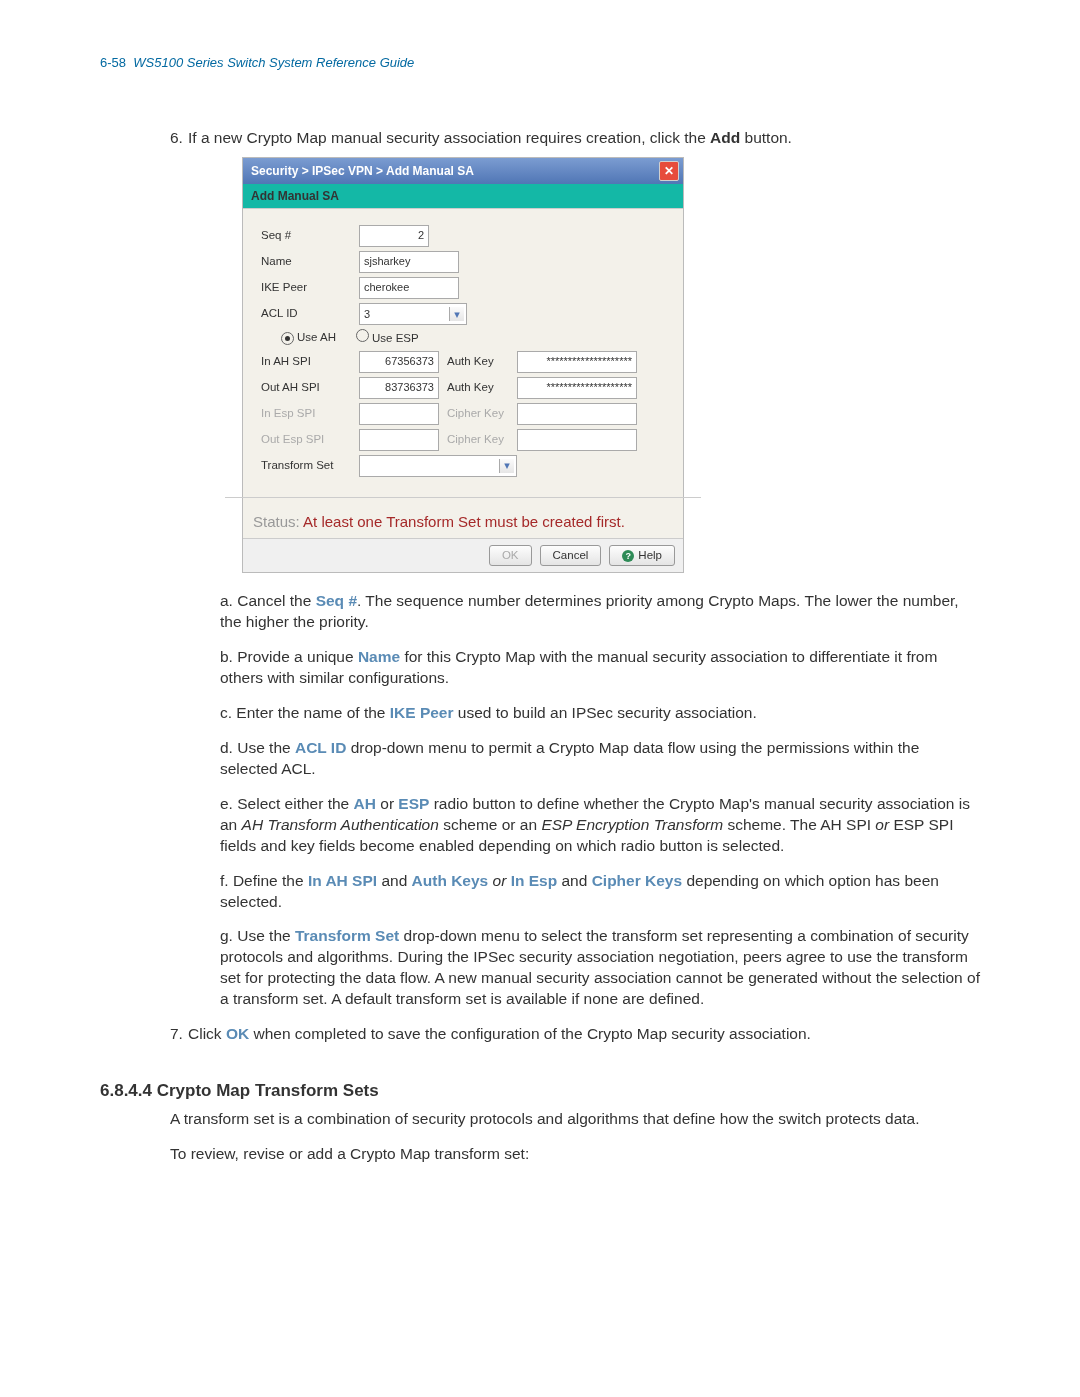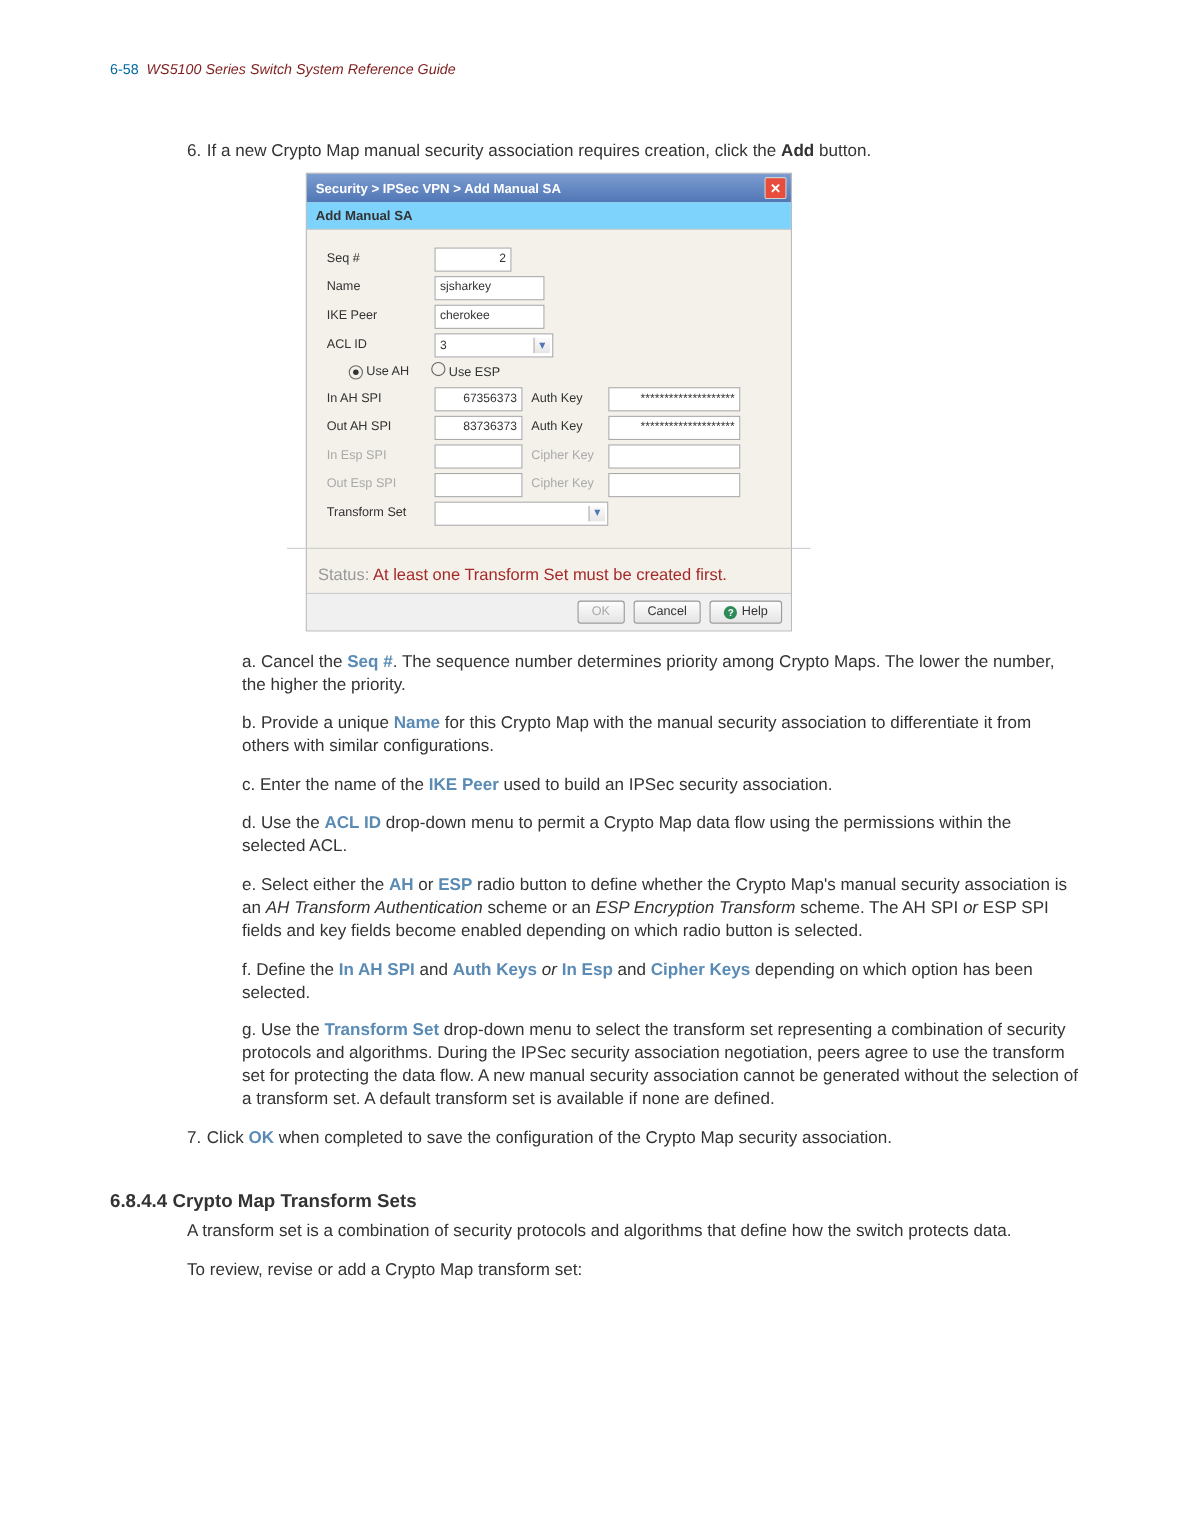--- a/index.html
+++ b/index.html
@@ -12,46 +12,46 @@
     width: 1080px;
     height: 1397px;
     padding: 55px 100px 0 100px;
     box-sizing: border-box;
   }
   .header-line {
     font-size: 13px;
     margin-bottom: 58px;
   }
   .header-line .pg { color: #0369a1; }
-  .header-line .ital { font-style: italic; color: #7f1d1d; }
+  .header-line .ital { font-style: italic; color: #0369a1; }
   ol.main { list-style: none; padding: 0; margin: 0; }
   ol.main > li { margin: 0 0 14px 70px; font-size: 15.5px; line-height: 1.35; }
   ol.main > li .num { display: inline-block; width: 18px; }
   .bold { font-weight: bold; }
   .sub-list { list-style: none; padding: 0; margin: 12px 0 0 50px; }
   .sub-list > li { margin: 0 0 14px 0; font-size: 15.5px; line-height: 1.35; }
   .blue { color: #5a8bb5; font-weight: bold; }
   .ital2 { font-style: italic; }
   .section-head { font-size: 17px; font-weight: bold; margin: 36px 0 8px 0; }
   .section-body { margin: 0 0 14px 70px; font-size: 15.5px; line-height: 1.35; }
 
   
-  .dialog-wrap { margin: 8px 0 18px 108px; width: 440px; border: 1px solid #bbb; background: #f3f1ea; }
+  .dialog-wrap { margin: 8px 0 18px 72px; width: 440px; border: 1px solid #bbb; background: #f3f1ea; }
   .dlg-titlebar {
     background: linear-gradient(#7b9cd1,#5076b5);
     color: #fff; font-weight: bold; font-size: 12px;
     padding: 3px 4px 3px 8px; display: flex; justify-content: space-between; align-items: center;
   }
   .dlg-close {
     width: 18px; height: 18px; background: #e74c3c; color: #fff;
     display: inline-flex; align-items: center; justify-content: center;
     border: 1px solid #d0d0d0; font-size: 12px; font-weight: bold; border-radius: 2px;
   }
   .dlg-subtitle {
-    background: #7dd3fc; padding: 4px 8px; font-weight: bold; font-size: 12px; border-bottom: 1px solid #ccc;
+    background: #14b8a6; padding: 4px 8px; font-weight: bold; font-size: 12px; border-bottom: 1px solid #ccc;
   }
   .dlg-body { padding: 12px 18px 8px 18px; font-size: 11.5px; color: #333; }
   .row { display: flex; align-items: center; margin: 4px 0; gap: 8px; }
   .lbl { width: 90px; flex: none; }
   .lbl.disabled, .lbl2.disabled { color: #aaa; }
   .txt {
     border: 1px solid #aaa; background: #fff; padding: 2px 4px; font-size: 11px;
     text-align: right; height: 16px; box-sizing: content-box;
   }
   .txt.w60 { width: 60px; }

